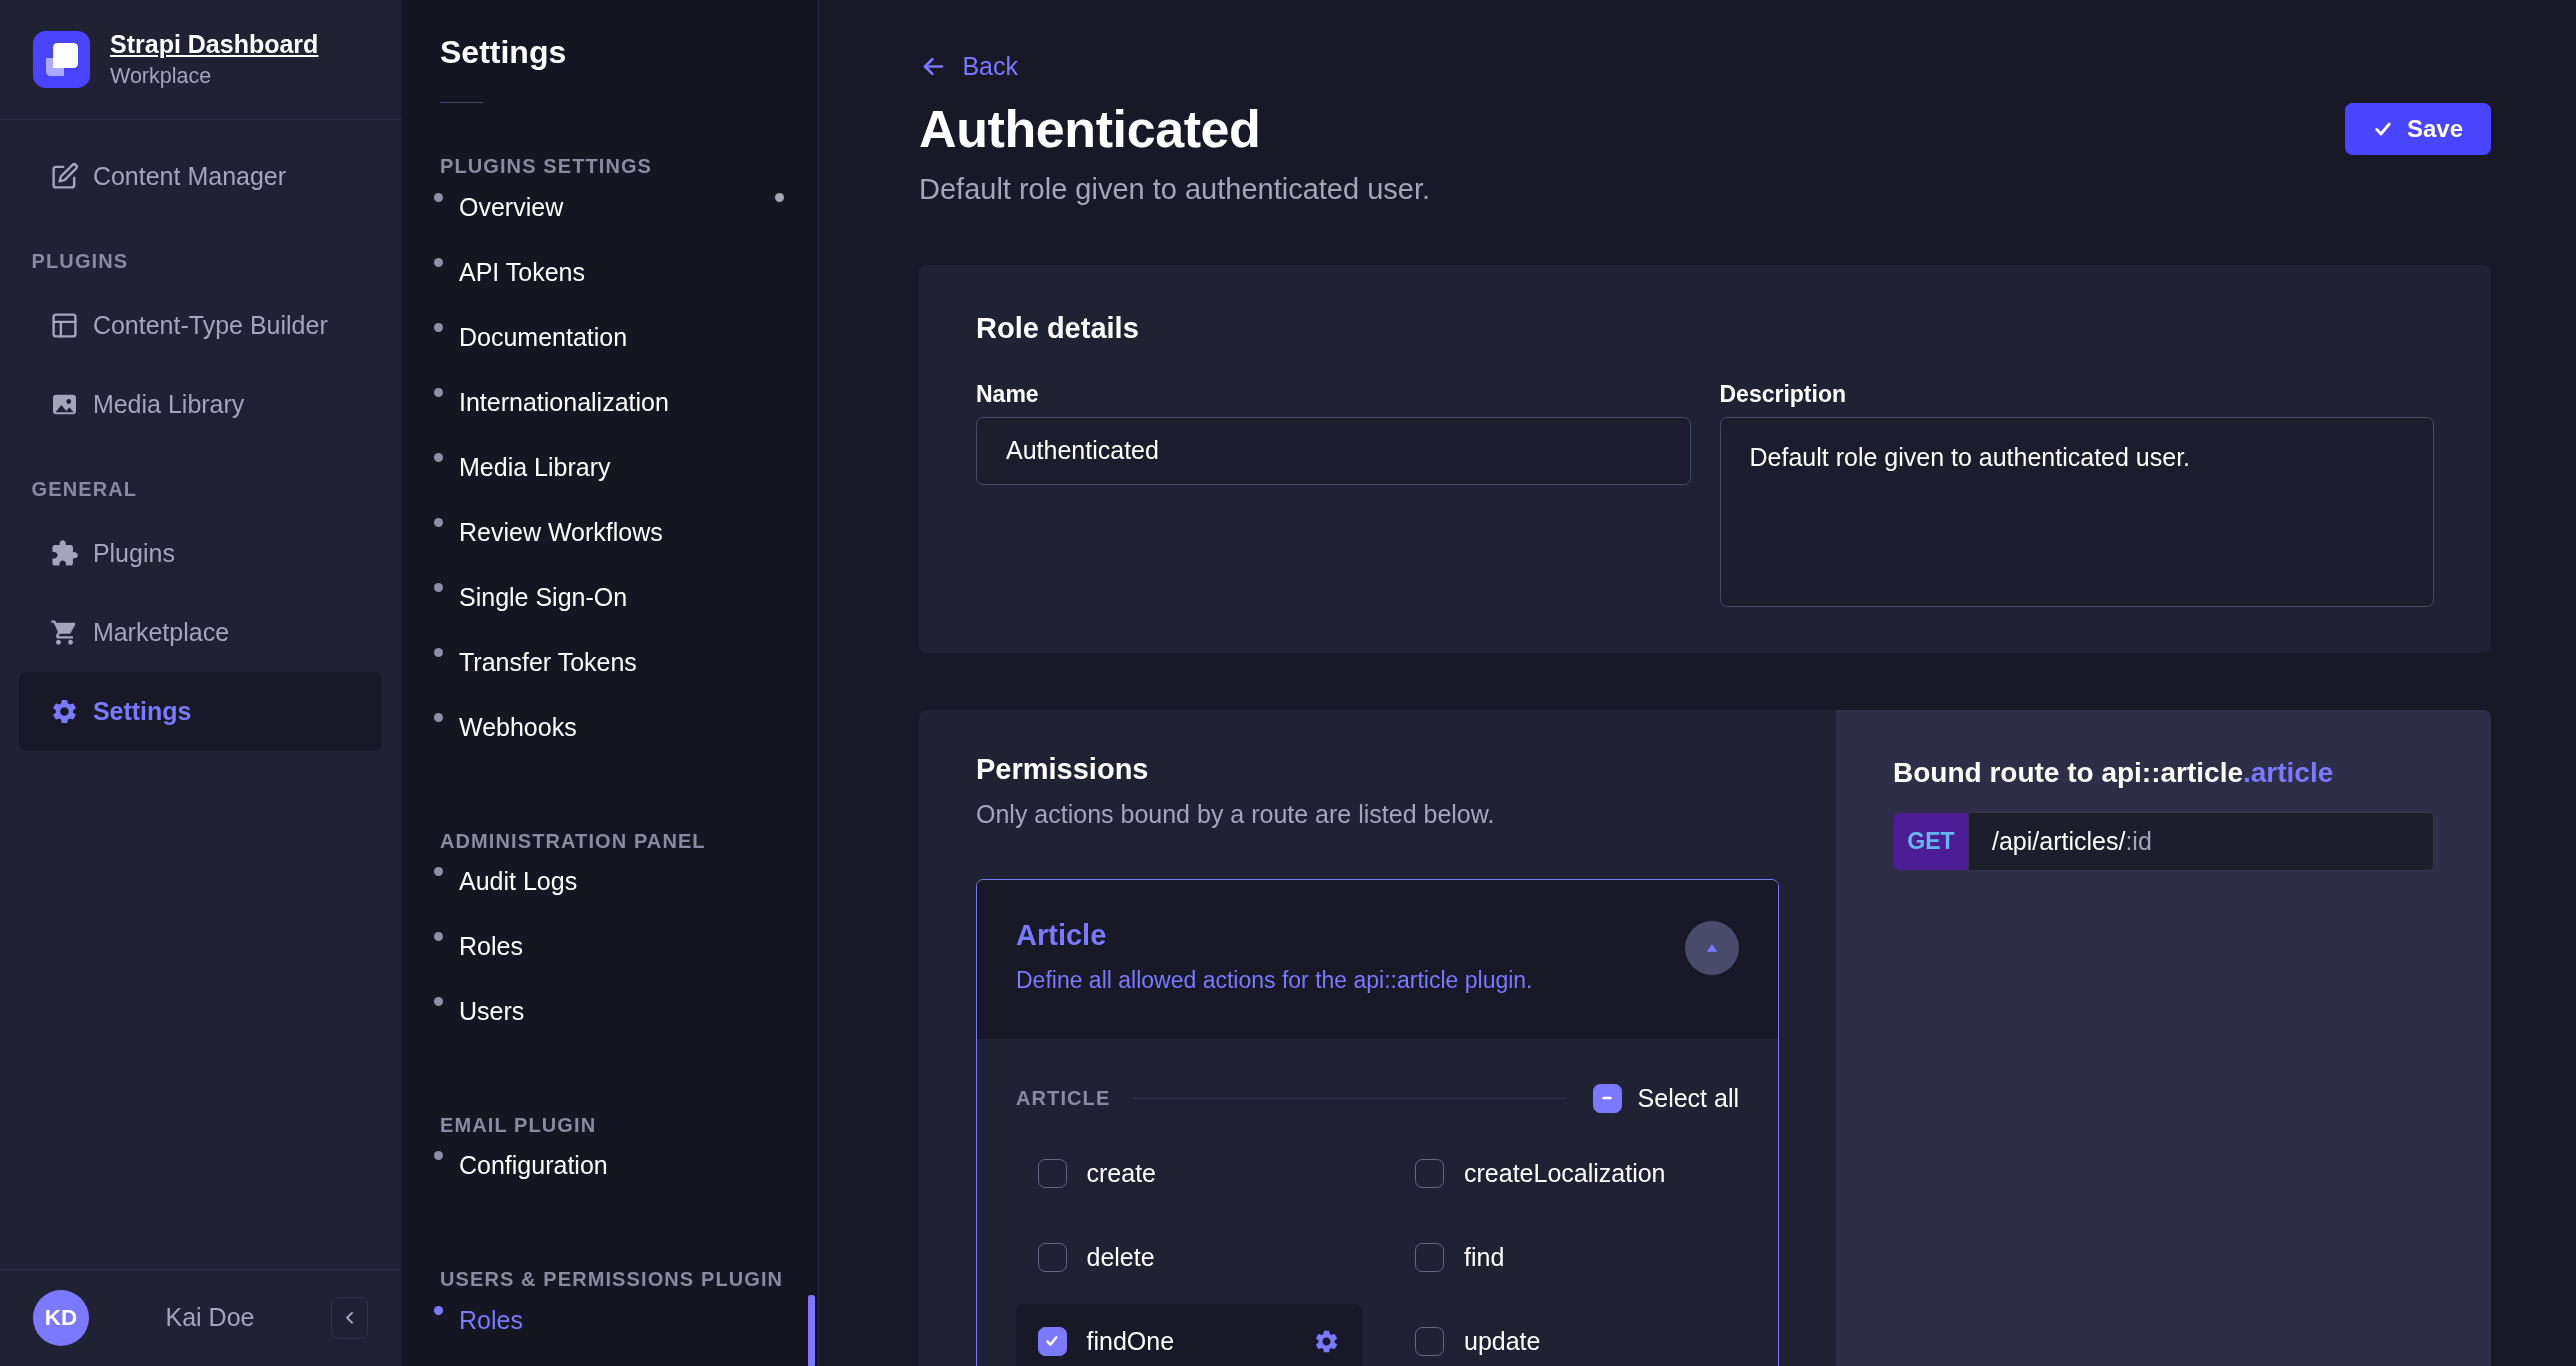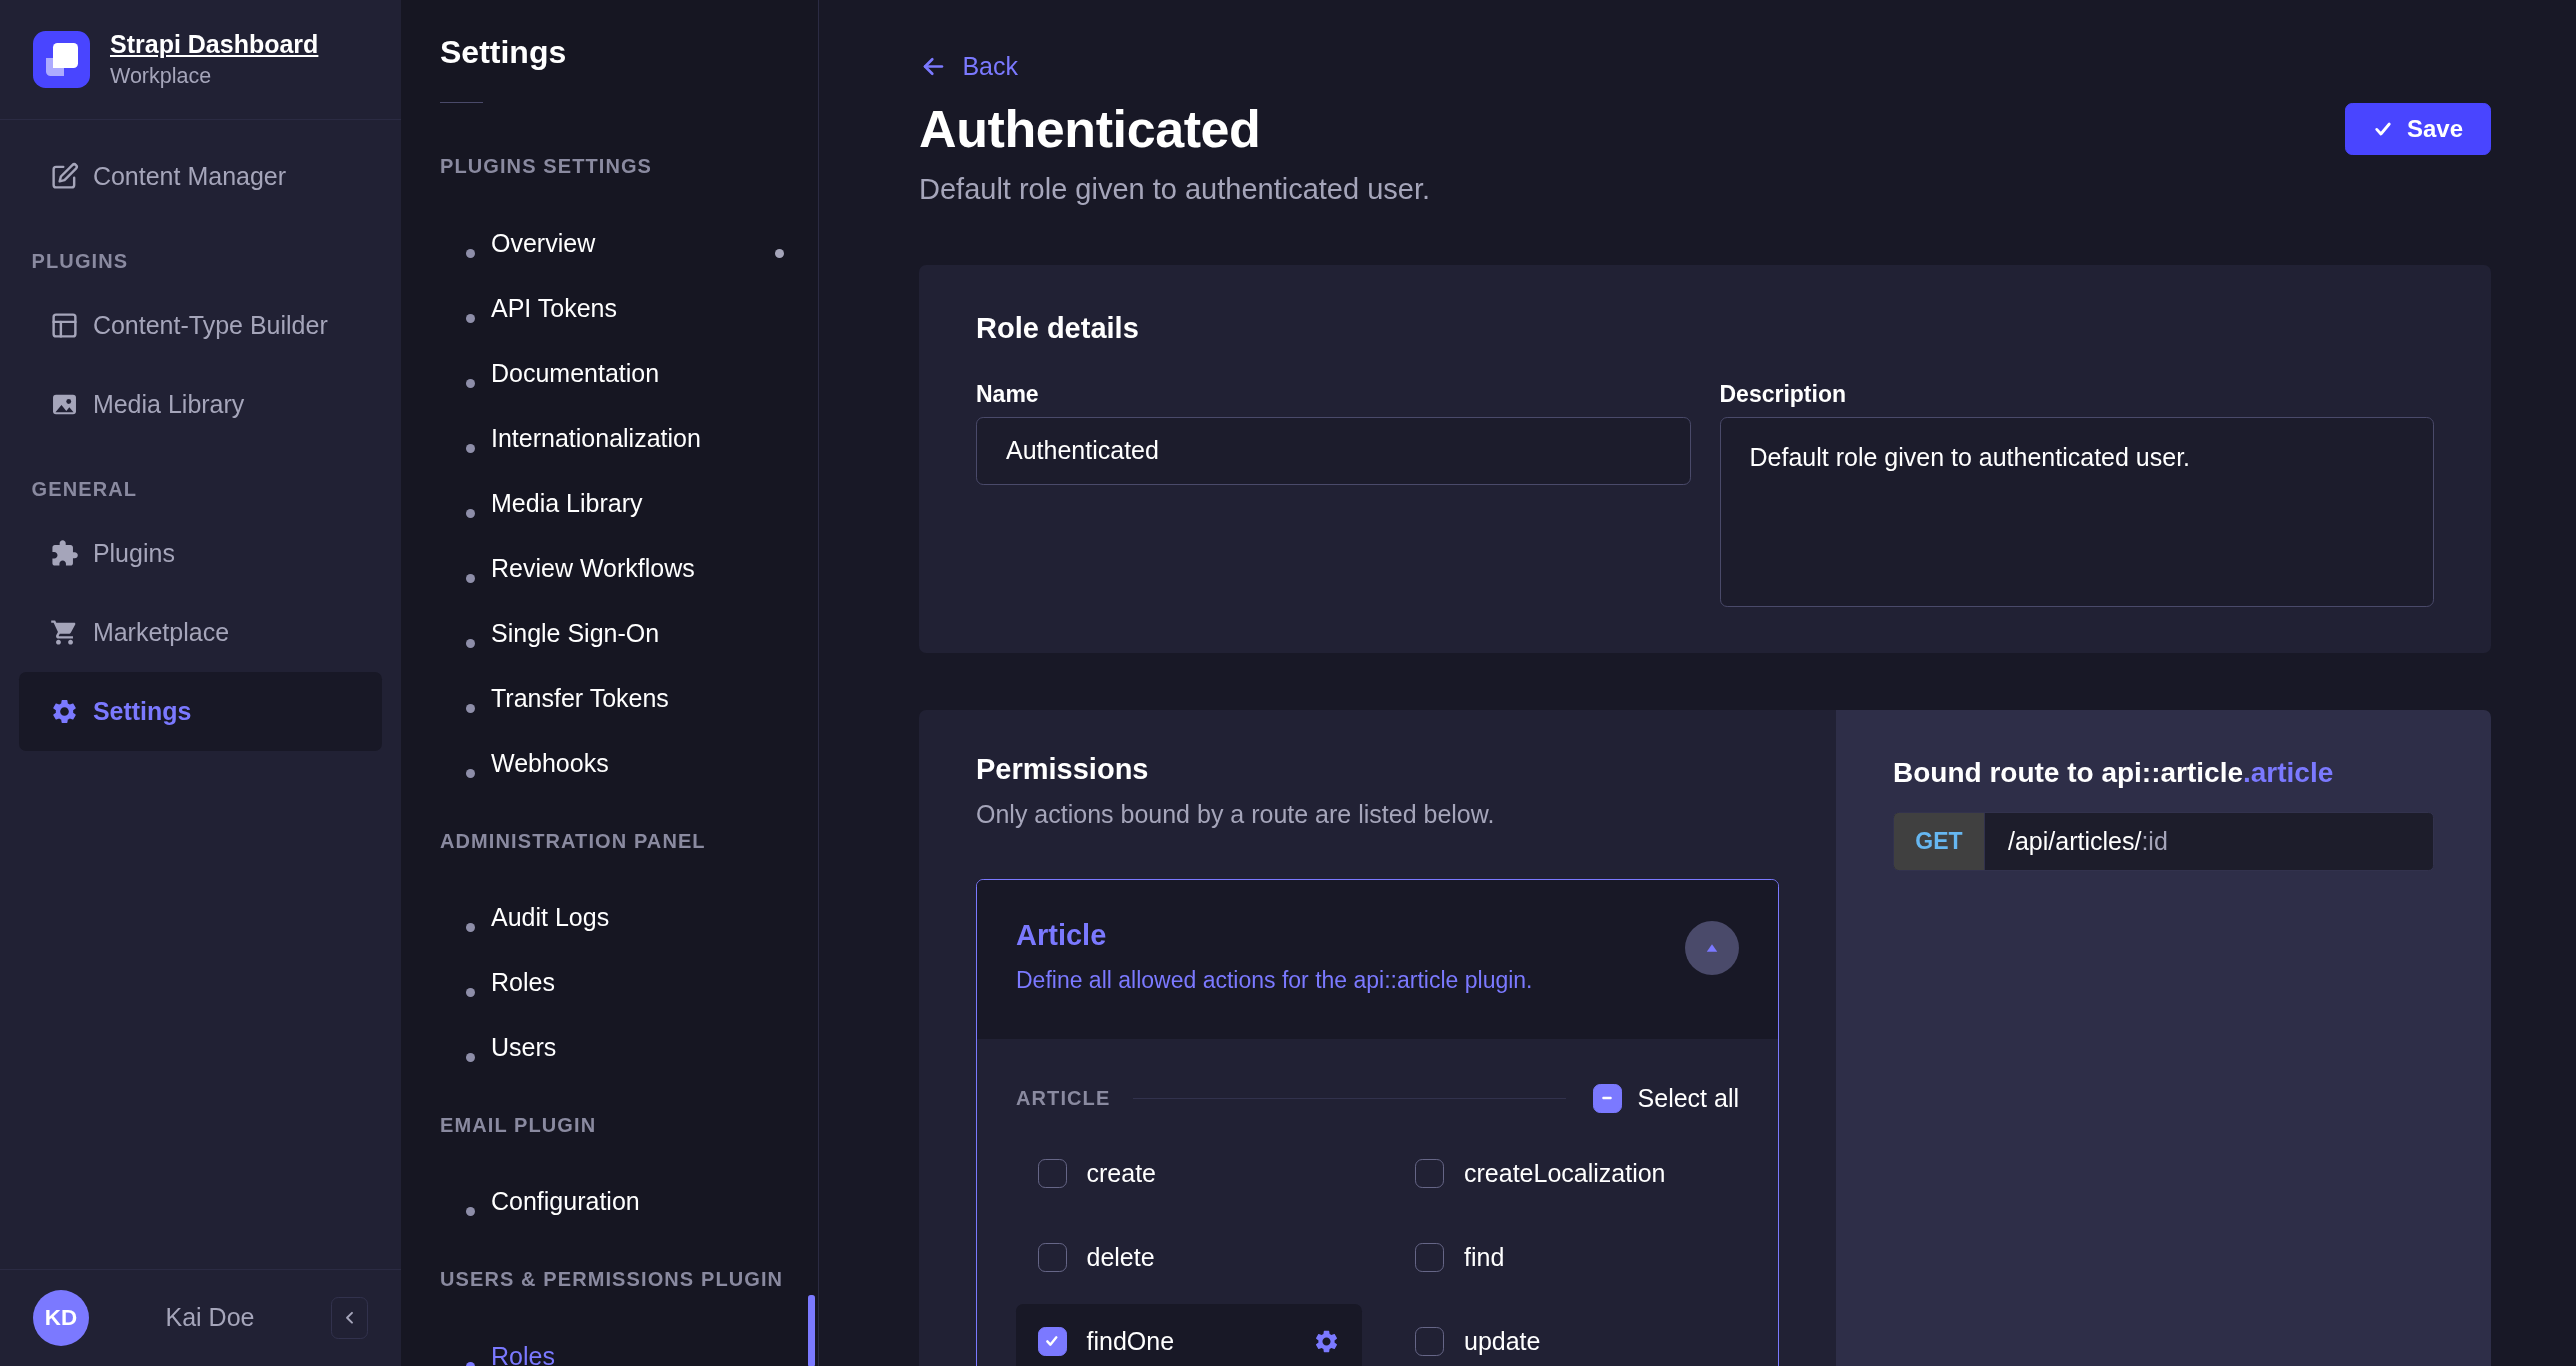--- a/index.html
+++ b/index.html
@@ -27,21 +27,21 @@
   .user-row { display:flex; align-items:center; padding:20px 33px 21.5px; }
   .avatar { width:56px; height:56px; border-radius:50%; background:#7b79ff; display:flex; align-items:center; justify-content:center; font-size:22.4px; font-weight:700; color:#ffffff; flex:none; }
   .user-name { flex:1; text-align:center; color:#a5a5ba; font-size:25px; }
   .collapse-btn { width:37px; height:42px; border:0.9px solid #32324d; border-radius:7.2px; background:transparent; color:#a5a5ba; display:flex; align-items:center; justify-content:center; cursor:pointer; }
   
   .subnav { width:418px; min-width:418px; background:#161622; border-right:0.9px solid #2b2b43; position:relative; padding-top:34px; overflow:hidden; }
   .subnav h2 { font-size:32px; font-weight:700; margin-left:39px; }
   .mini-divider { width:43px; height:1.8px; background:#4a4a6a; margin:30.5px 0 0 39px; }
   .group-header { font-size:20px; font-weight:700; letter-spacing:1.1px; color:#8a8aa0; margin:52px 0 14.4px 39px; }
   .subnav ul { list-style:none; }
-  .subnav li { display:flex; align-items:flex-end; height:65px; padding-left:65px; padding-right:34px; font-size:25px; color:#ffffff; cursor:pointer; }
+  .subnav li { display:flex; align-items:flex-start; height:65px; padding-left:33px; padding-right:34px; font-size:25px; color:#ffffff; cursor:pointer; }
   .subnav li .dot { width:9px; height:9px; border-radius:50%; background:#8e8ea9; margin-right:16px; flex:none; }
   .subnav li.active { color:#7b79ff; }
   .subnav li.active .dot { background:#7b79ff; }
   .notif-dot { width:9px; height:9px; border-radius:50%; background:#a5a5ba; margin-left:auto; }
   .subnav-scrollthumb { position:absolute; right:2.7px; bottom:0; width:7.2px; height:72px; background:#7b79ff; border-radius:2.7px; }
   
   .main { flex:1; background:#181826; padding:14.4px 85px 0 100px; overflow:hidden;margin-top:30px; }
   .back-row { display:flex; align-items:center; gap:14.4px; color:#7b79ff; font-size:25px; margin-top:7.2px; width:max-content; cursor:pointer; }
   .title-row { display:flex; align-items:center; justify-content:space-between; margin-top:18px; }
   h1.page-title { font-size:52px; font-weight:700; letter-spacing:-0.4px; }
@@ -74,21 +74,21 @@
   .perm-grid { display:grid; grid-template-columns:1fr 1fr; column-gap:32px; row-gap:9px; margin-top:23px; }
   .perm-cell { display:flex; align-items:center; height:75px; padding:0 21.5px; border-radius:7.2px; }
   .perm-cell .checkbox { margin-right:20px; }
   .perm-cell .lbl { font-size:25px; }
   .perm-cell.active { background:#181826; }
   .gear-btn { margin-left:auto; background:none; border:none; color:#7b79ff; cursor:pointer; display:flex; }
   .perm-right { flex:1; background:#2e2e48; padding:47px 57px; }
   .perm-right h3 { font-size:28px; font-weight:700; }
   .accent { color:#7b79ff; }
   .route-box { display:flex; margin-top:23px; height:59px; border:0.9px solid #32324d; border-radius:5.4px; overflow:hidden; background:#1d1d2b; }
-  .method { width:91px; background:#404040; border-right:0.9px solid #32324d; display:flex; align-items:center; justify-content:center; font-size:23px; font-weight:700; color:#66b7f1; flex:none; }
+  .method { width:75px; background:#4c1d95; border-right:0.9px solid #32324d; display:flex; align-items:center; justify-content:center; font-size:23px; font-weight:700; color:#66b7f1; flex:none; }
   .path { display:flex; align-items:center; padding:0 23px; font-size:25px; color:#ffffff; }
   .path .param { color:#a5a5ba; }
   svg { display:block; }
 </style>
 </head>
 <body>
 
 <aside class="leftnav">
   <div class="brand">
     <div class="brand-logo">

